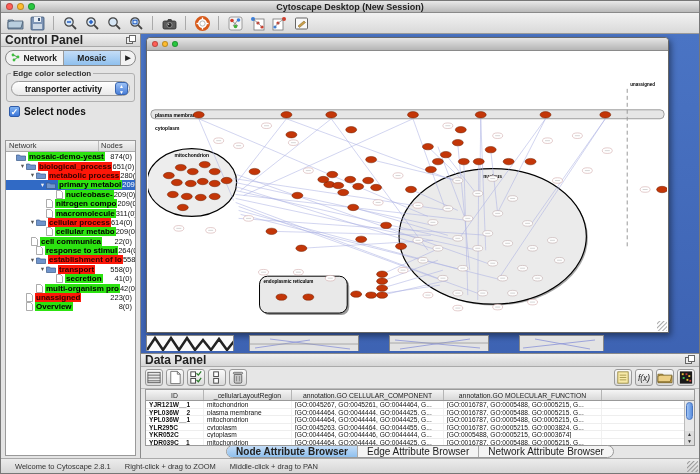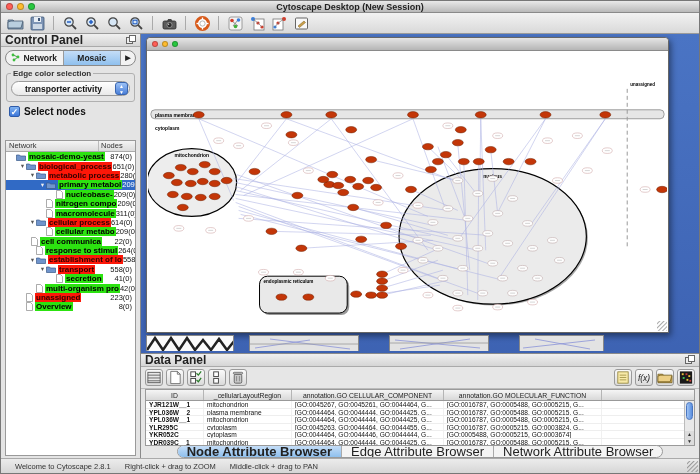--- a/index.html
+++ b/index.html
@@ -84,21 +84,21 @@
   .dt-head { display:flex; height:11px; background:linear-gradient(#f5f5f5,#d8d8d8); border-bottom:1px solid #999; }
   .dt-head div { font-size:6.8px; color:#222; text-align:center; border-right:1px solid #b5b5b5; overflow:hidden; white-space:nowrap; line-height:11px; }
   .dt-row { display:flex; height:7.6px; border-bottom:1px solid #eee; }
   .dt-row div { font-size:6.6px; color:#111; padding-left:3px; border-right:1px solid #f0f0f0; overflow:hidden; white-space:nowrap; line-height:7.6px; }
   .dt-row div:first-child { font-weight:bold; }
   .vscroll { position:absolute; right:0; top:11px; bottom:0; width:10px; background:#e9e9e9; border-left:1px solid #bbb; }
   .vthumb { position:absolute; top:1px; left:1px; width:7px; height:18px; border-radius:4px; background:linear-gradient(90deg,#9fc4f5,#5a8ede); border:1px solid #4a76c0; }
   .varrows { position:absolute; bottom:0; left:0; right:0; height:14px; background:#dcdcdc; font-size:5px; color:#333; text-align:center; line-height:7px; }
   .dp-tabs { position:absolute; bottom:1px; left:0; right:0; height:14px; display:flex; justify-content:center; }
   .dp-tabgroup { display:flex; border:1px solid #999; border-radius:7px; overflow:hidden; background:#f4f4f4; height:13px; }
-  .dptab { font-size:13px; color:#222; padding:0 9px; line-height:12px; border-right:1px solid #aaa; }
+  .dptab { font-size:10px; color:#222; padding:0 9px; line-height:12px; border-right:1px solid #aaa; }
   .dptab:last-child { border-right:none; }
   .dptab.sel { background:linear-gradient(#c4ddf7,#8fc0ee); font-weight:bold; }
 
   
   .statusbar { position:absolute; bottom:0; left:0; right:0; height:15px; background:linear-gradient(#ececec,#d6d6d6); border-top:1px solid #aaa; display:flex; align-items:center; font-size:7.5px; color:#333; }
   .statusbar span { margin-left:14px; }
   .sb-grip { position:absolute; right:1px; bottom:1px; width:11px; height:11px;
     background:repeating-linear-gradient(135deg,transparent,transparent 1px,#999 2px,transparent 3px); }
 
   svg text { font-family:"Liberation Sans", sans-serif; }

